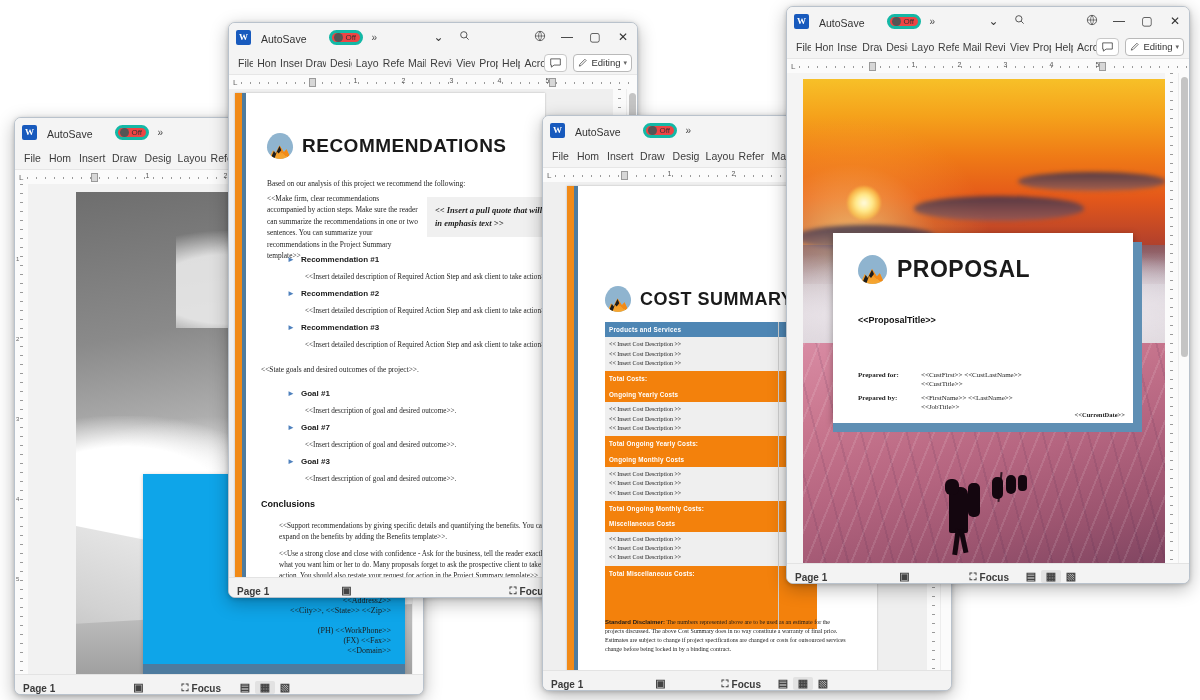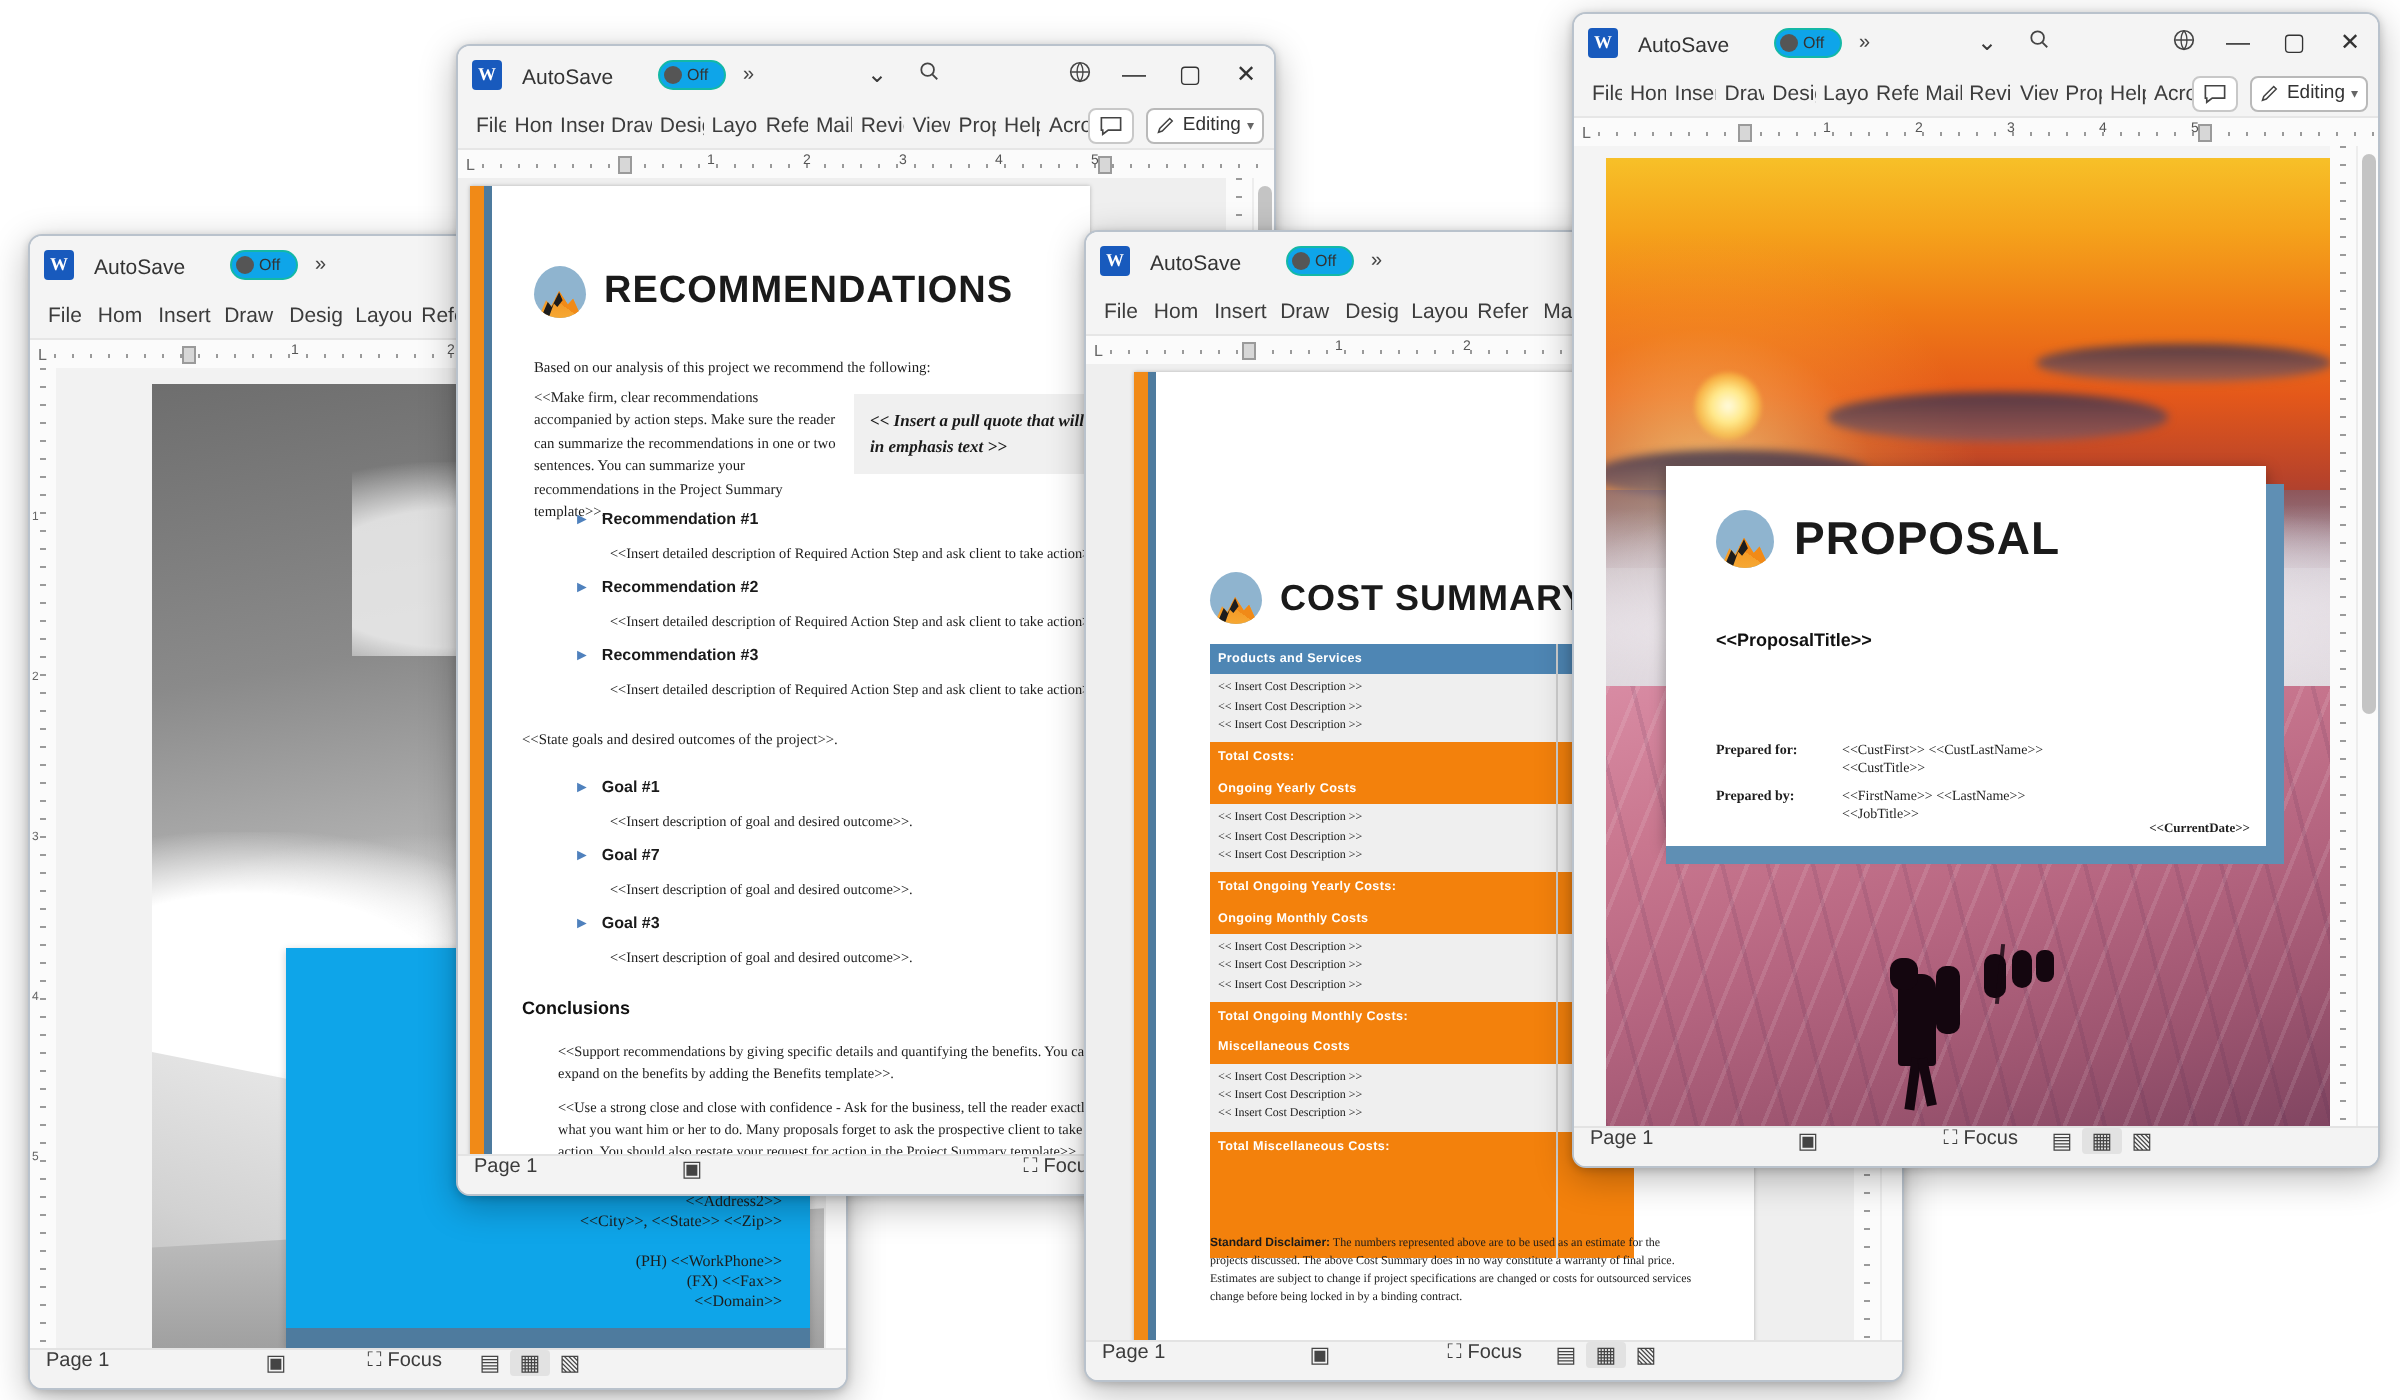--- a/index.html
+++ b/index.html
@@ -34,21 +34,21 @@
     background: #185abd; color:#fff;
     font-size: 9px; font-weight: bold;
     display:flex; align-items:center; justify-content:center;
     font-family: "Liberation Serif", serif;
     flex: 0 0 auto;
   }
   .autosave { display:flex; align-items:flex-end; gap:22px; margin-left: 10px; }
   .autosave-label { font-size: 10.5px; color:#333; }
   .toggle {
     width: 34px; height: 15px; border-radius: 9px;
-    border: 1px solid #14b8a6; background:#0ea5e9;
+    border: 3px solid #14b8a6; background:#ef4444;
     display:flex; align-items:center; gap:3px; padding: 0 2px;
   }
   .toggle .knob { width:9px; height:9px; border-radius:50%; background:#555; flex:0 0 auto;}
   .toggle .tlabel { font-size: 8px; color:#333; }
   .chev-small { margin-left: 9px; font-size: 10px; color:#444; letter-spacing:-1px;}
   .tb-spacer { flex: 1 1 auto; }
   .tb-icon { width: 26px; text-align:center; font-size: 12px; color:#3a3a3a; }
   .tb-caption { width: 28px; text-align:center; font-size: 12px; color:#333; }
 
   .ribbon {
@@ -105,22 +105,23 @@
   }
   .vruler-track{
     position:absolute; left:5px; top:0; bottom:0; width:3px;
     background: repeating-linear-gradient(to bottom, #9a9a9a 0 1px, transparent 1px 9px);
   }
   .vnum { position:absolute; left:1px; font-size:6px; color:#666;}
 
   .statusbar {
     height: 20px; flex: 0 0 20px;
     background: #f3f3f3; border-top:1px solid #e3e3e3;
-    display:flex; align-items:flex-start; font-size: 10px; color:#3b3b3b;
+    display:flex; align-items:flex-end; font-size: 10px; color:#3b3b3b;
     padding: 0 8px;
+    font-weight: bold;
   }
   .sb-page { margin-right: 0; }
   .sb-ico { font-size: 11px; color:#444; }
   .sb-focus { display:flex; align-items:center; gap:3px; font-size:10px;}
   .sb-view { width: 20px; text-align:center; font-size:11px; color:#444;}
   .sb-view.active { background:#e2e2e2; border-radius:2px;}
 
   
   .page { position:absolute; background:#fff; box-shadow: 0 0 2px rgba(0,0,0,.25); }
 

